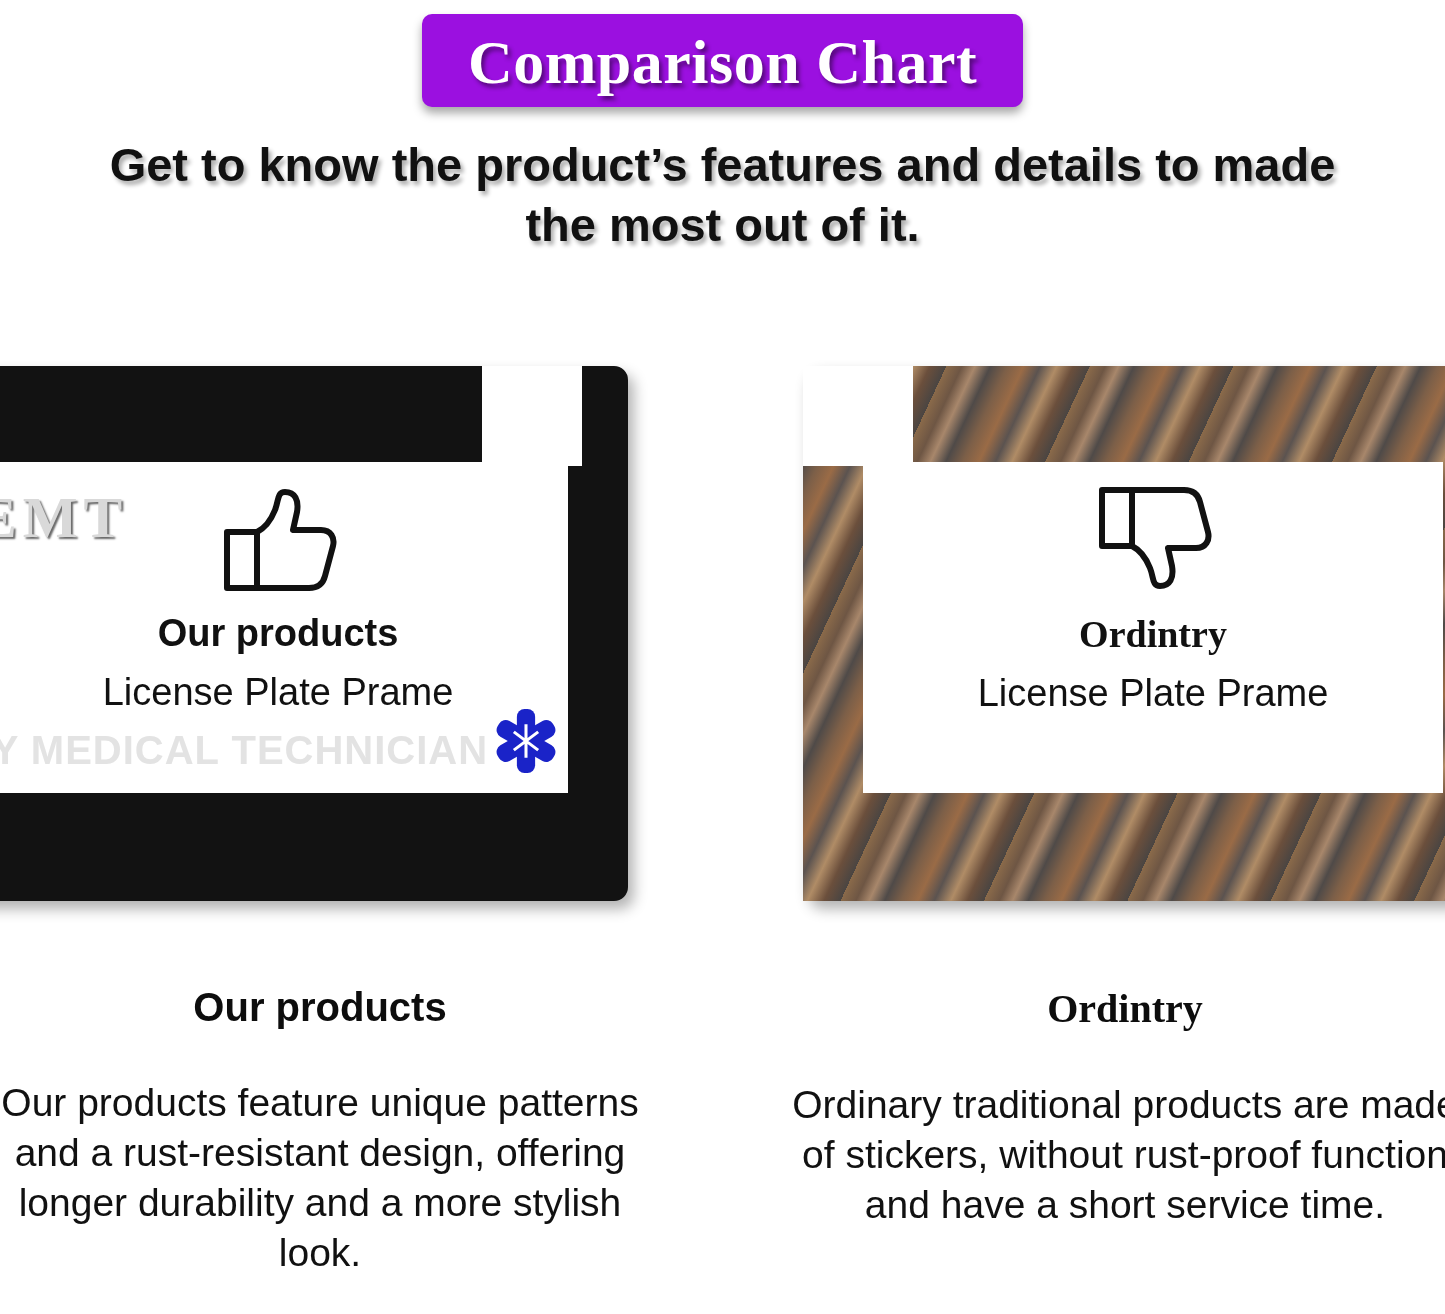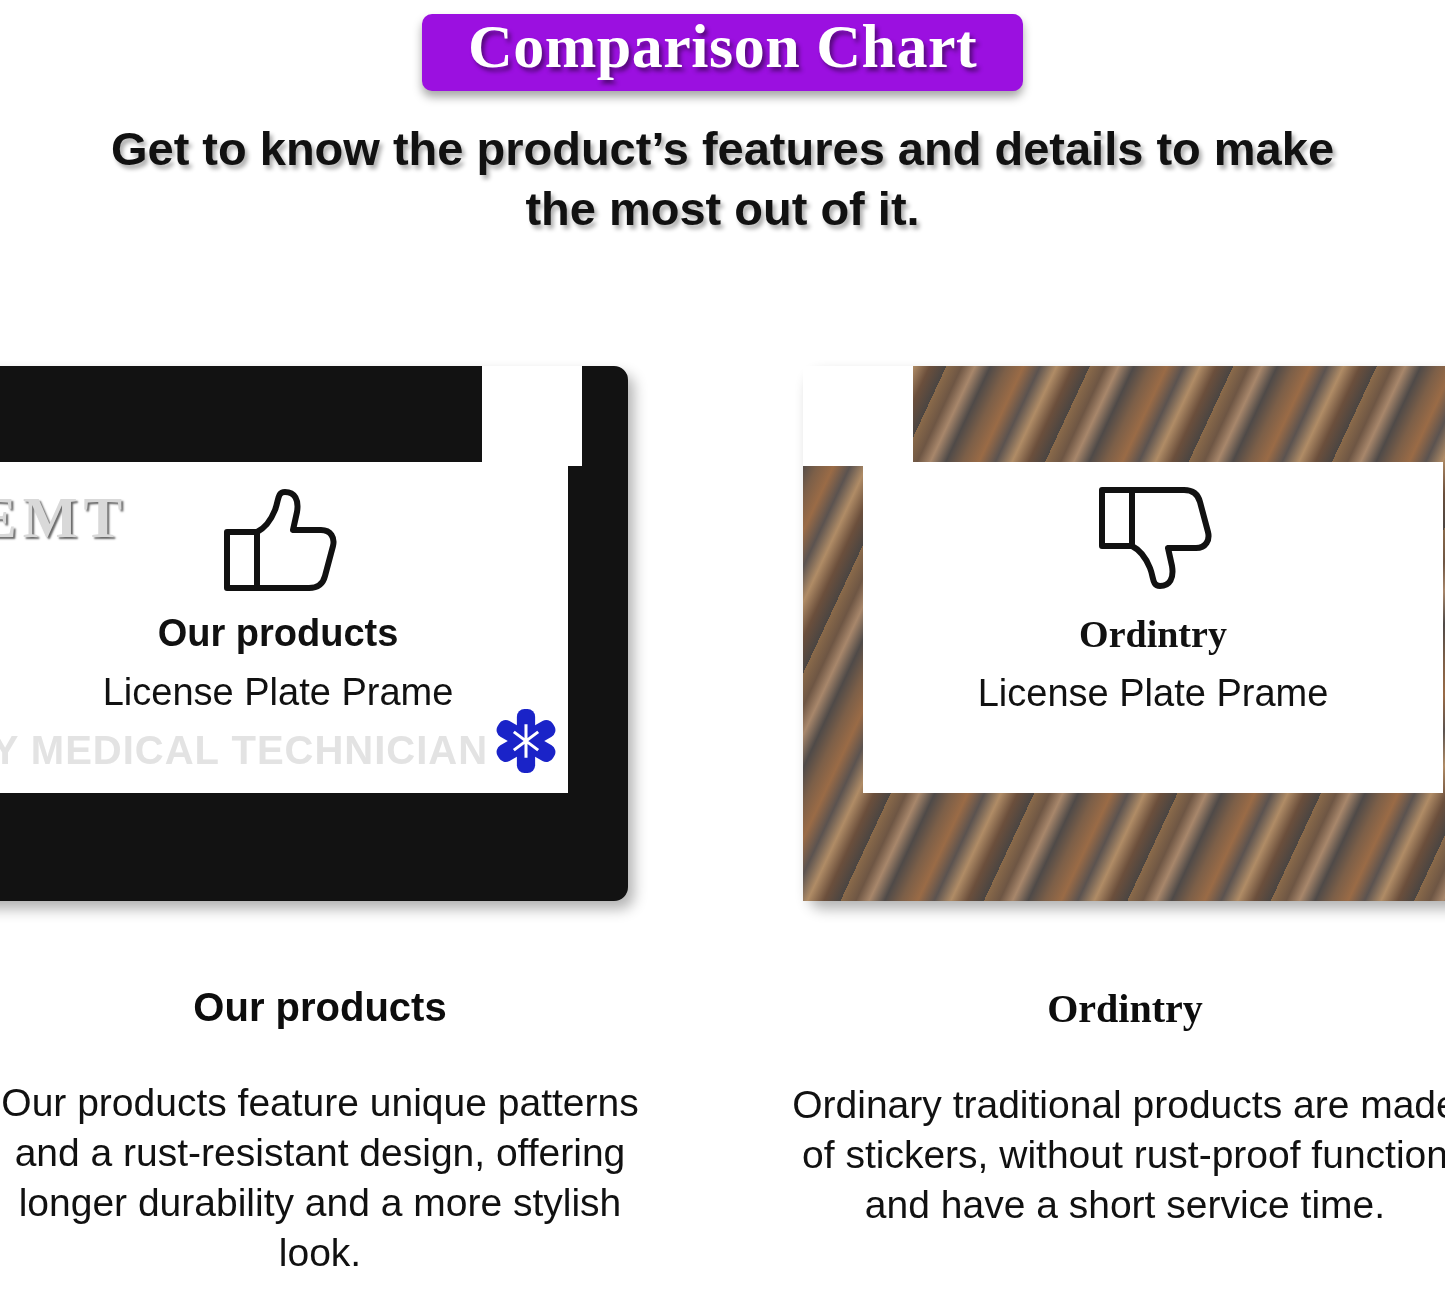--- a/index.html
+++ b/index.html
@@ -15,21 +15,21 @@
   .banner-wrap{
     width:100%;
     display:flex;
     justify-content:center;
     padding-top:14px;
     box-sizing:border-box;
   }
   .banner{
     background:#9B10E0;
     border-radius:10px;
-    padding:0 46px 12px 46px;
+    padding:16px 46px 12px 46px;
     box-shadow:0 6px 10px rgba(0,0,0,0.35);
   }
   .banner-title{
     font-family:"Liberation Serif", serif;
     font-weight:bold;
     font-size:62px;
     color:#ffffff;
     letter-spacing:0.5px;
     line-height:1.05;
     text-shadow:3px 4px 4px rgba(0,0,0,0.45);
@@ -188,21 +188,21 @@
 </style>
 </head>
 <body>
 
 <div class="banner-wrap">
   <div class="banner">
     <div class="banner-title">Comparison Chart</div>
   </div>
 </div>
 
-<div class="subhead">Get to know the product’s features and details to make the most out of it.</div>
+<div class="subhead">Get to know the product’s features and details to made the most out of it.</div>
 
 <div class="compare">
 
   <div class="col left">
     <div class="frame black">
 
       <div class="plate-top-text" style="left:-10px;">EMT</div>
 
       <div class="screw black-hole"></div>
 

